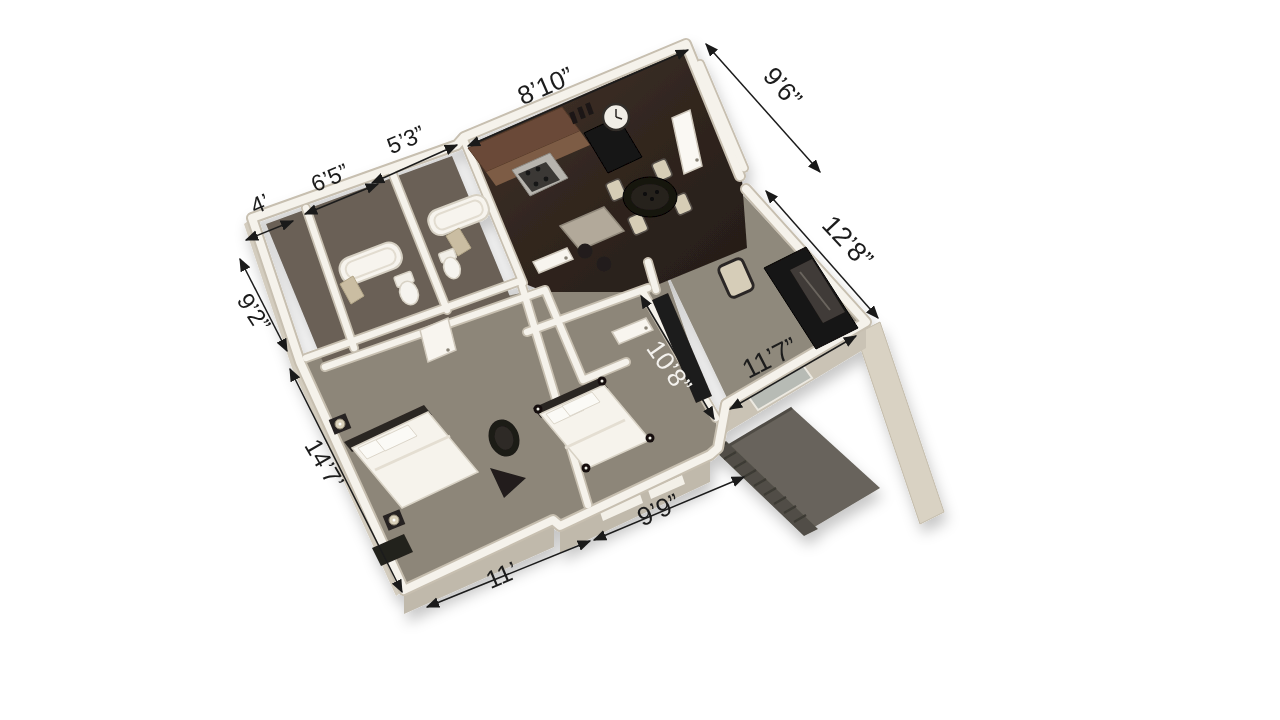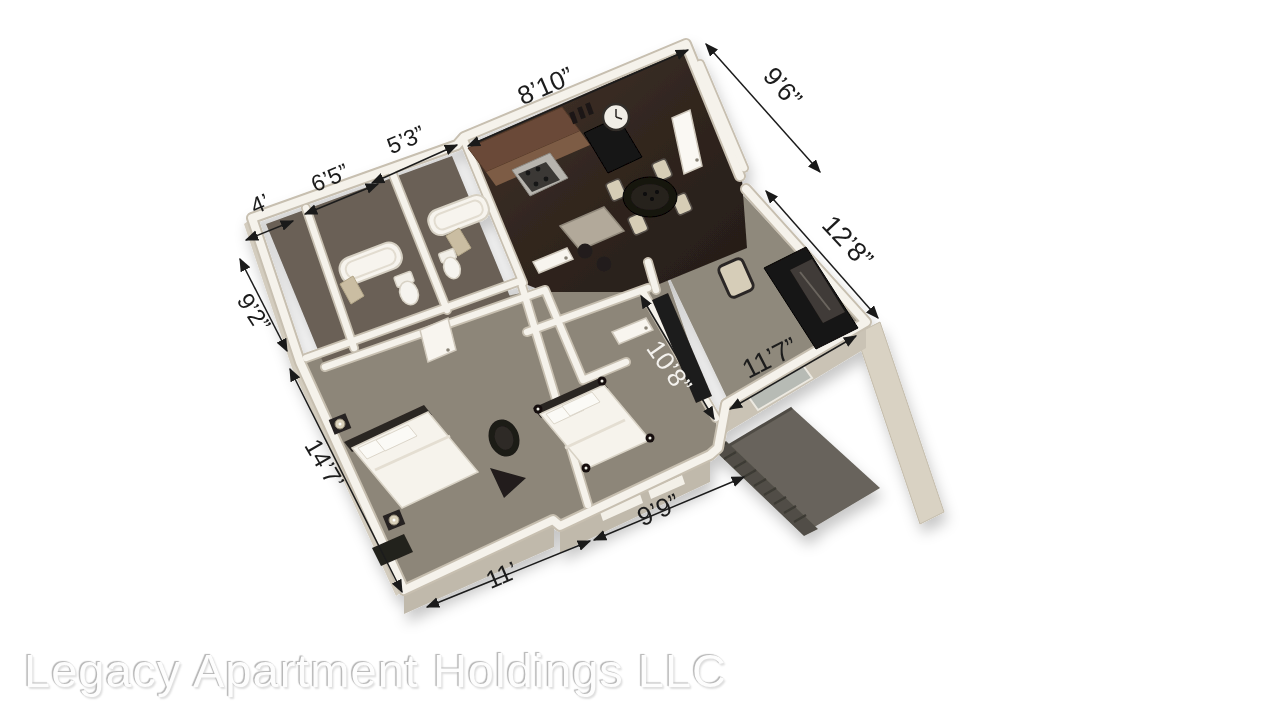--- a/index.html
+++ b/index.html
@@ -232,15 +232,14 @@
     <text class="dimlab" font-size="24" text-anchor="middle" transform="translate(247,317) rotate(57)">9’2”</text>
     <text class="dimlab" font-size="25" text-anchor="middle" transform="translate(317,468) rotate(60)">14’7’</text>
     <text class="dimlab" font-size="25" text-anchor="middle" transform="translate(505,583) rotate(-23)">11’</text>
     <text class="dimlab" font-size="27" text-anchor="middle" transform="translate(841,248) rotate(47)">12’8”</text>
     <text class="dimlab" font-size="27" text-anchor="middle" transform="translate(774,366) rotate(-27)">11’7”</text>
     <text class="dimlab-light" font-size="26" text-anchor="middle" transform="translate(662,372) rotate(55)">10’8”</text>
     <text class="dimlab" font-size="26" text-anchor="middle" transform="translate(662,518) rotate(-24)">9’9”</text>
   </g>
 </svg>
 
-<div class="watermark">Legacy Apartment Holdings LLC</div>
 
 </div>
 
 </body></html>

